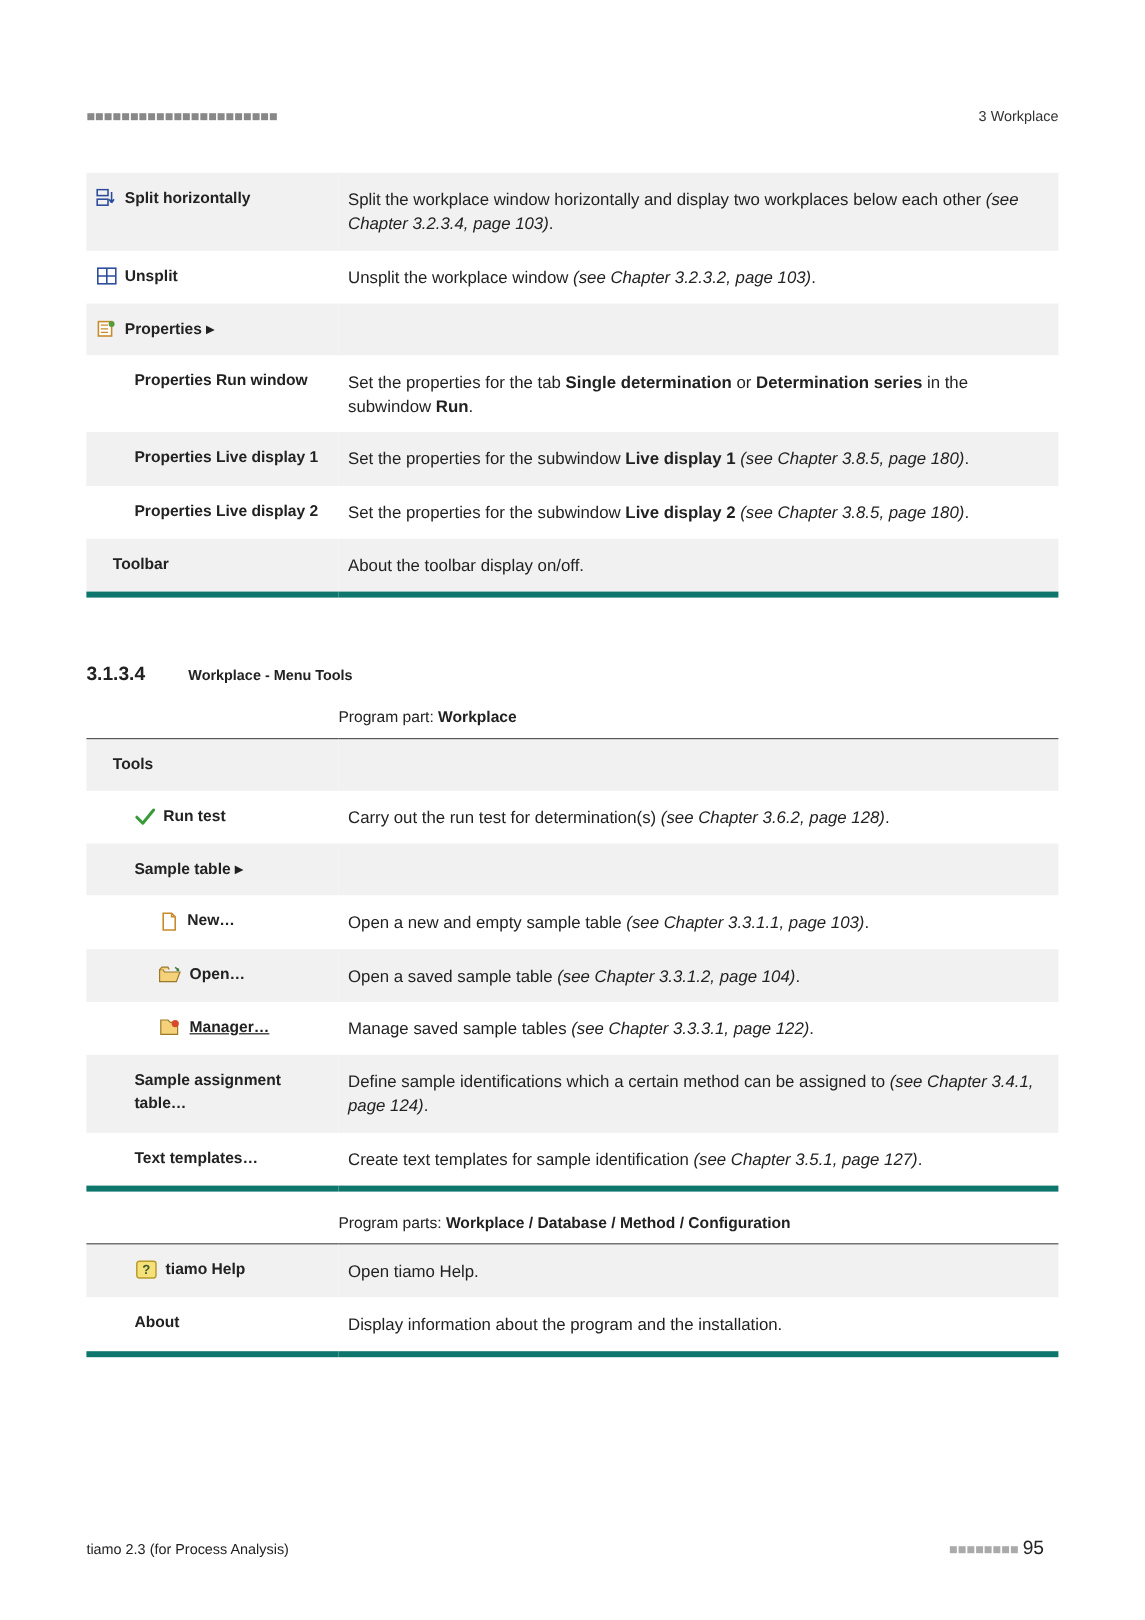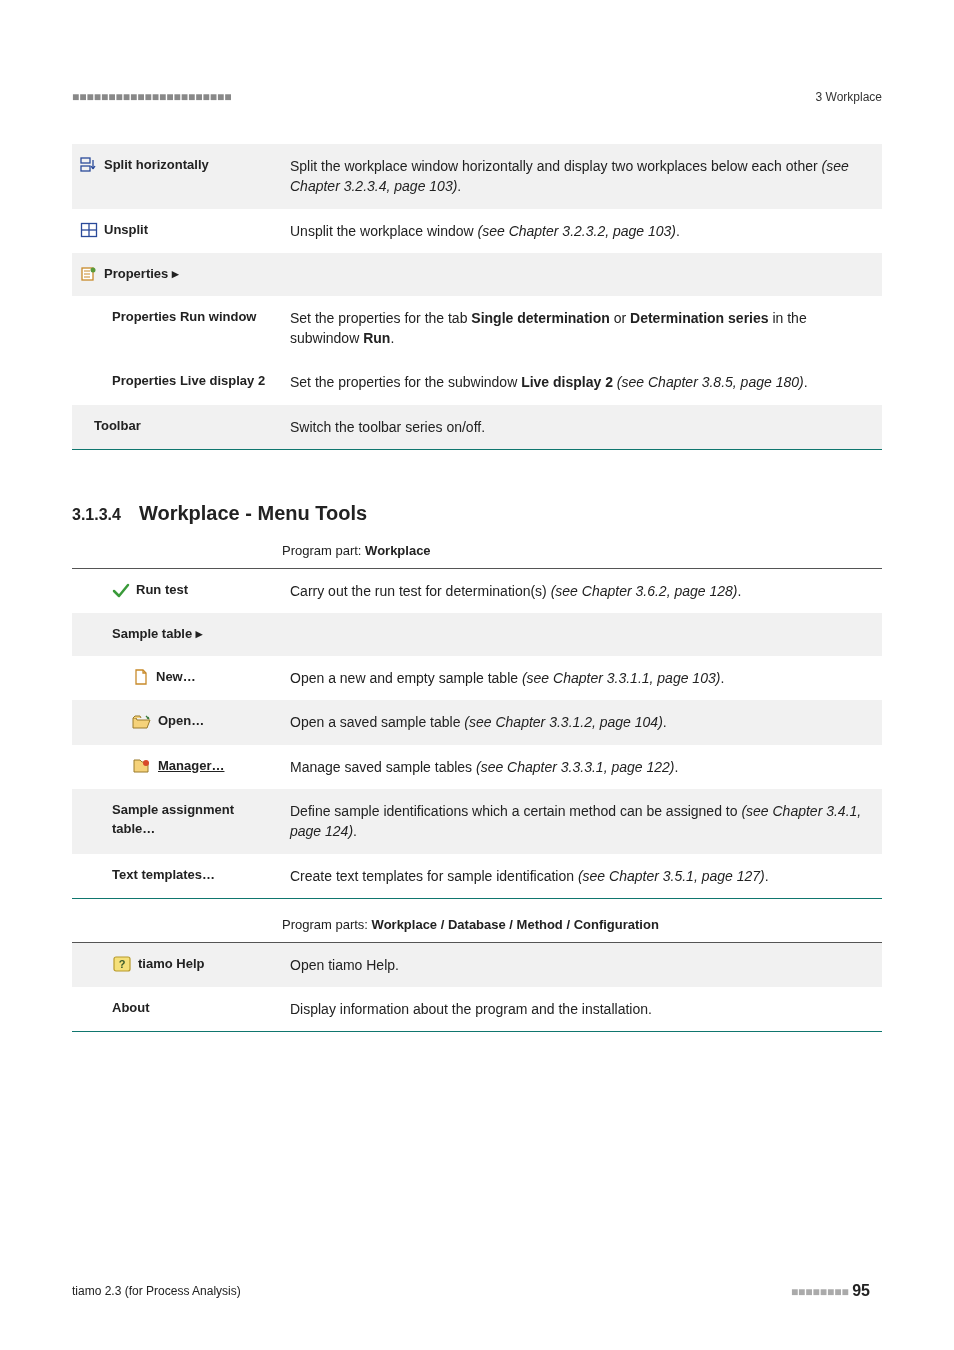--- a/index.html
+++ b/index.html
@@ -6,29 +6,29 @@
   html, body { width: 954px; background: #fff; font-family: "Segoe UI", "Helvetica Neue", Arial, sans-serif; color: #222; }
   .page { width: 954px; min-height: 1350px; padding: 90px 72px 50px 72px; position: relative; }
   .hdr-row { display: flex; justify-content: space-between; align-items: center; font-size: 12px; color: #333; margin-bottom: 40px; }
   .dashes { color: #888; letter-spacing: 0; font-size: 12px; }
   .hdr-right { text-align: right; }
   .tbl { width: 100%; border-collapse: collapse; }
   .tbl td { vertical-align: top; padding: 12px 8px; font-size: 14px; line-height: 1.45; }
   .tbl td.lcol { width: 210px; font-weight: 700; font-size: 13px; }
   .tbl td.lcol .labelline { display: flex; align-items: center; gap: 6px; }
   .tbl tr.shade td { background: #f1f1f1; }
-  .tbl tr.divider td { border-bottom: 1px solid #0f766e; }
+  .tbl tr.divider td { border-bottom: 5px solid #0f766e; }
   .itl { font-style: italic; }
   .bd { font-weight: 700; }
   .sect-num { font-size: 16px; font-weight: 800; margin-top: 28px; }
-  .sect-ttl { font-size: 20px; font-weight: 800; margin-left: 18px; }
+  .sect-ttl { font-size: 12px; font-weight: 800; margin-left: 36px; }
   .sect-sub { font-size: 13px; margin: 18px 0 10px 210px; }
   .emptydesc { min-height: 18px; }
   .footer { position: absolute; bottom: 50px; left: 72px; right: 84px; display: flex; justify-content: space-between; align-items: center; font-size: 12px; }
-  .footer .pg { font-weight: 700; font-size: 16px; }
+  .footer .pg { font-weight: 400; font-size: 16px; }
   .footer .dashes-sm { color: #aaa; letter-spacing: 0; }
   svg.icon { flex-shrink: 0; }
 </style>
 </head>
 <body>
 
 <div class="page">
 
   <div class="hdr-row">
     <span class="dashes">■■■■■■■■■■■■■■■■■■■■■■</span>
@@ -81,48 +81,66 @@
           </td>
         </tr>
         <tr>
           <td class="lcol" style="padding-left: 40px;">
             <span class="labelline">
               <span>Properties Run window</span>
             </span>
           </td>
           <td>Set the properties for the tab <span class="bd">Single determination</span> or <span class="bd">Determination series</span> in the subwindow <span class="bd">Run</span>.</td>
         </tr>
+        <tr class="shade">
+          <td class="lcol" style="padding-left: 40px;">
+            <span class="labelline">
+              <span>Properties Live display 1</span>
+            </span>
+          </td>
+          <td>Set the properties for the subwindow <span class="bd">Live display 1</span> <span class="itl">(see Chapter 3.8.5, page 180)</span>.</td>
+        </tr>
         <tr>
           <td class="lcol" style="padding-left: 40px;">
             <span class="labelline">
               <span>Properties Live display 2</span>
             </span>
           </td>
           <td>Set the properties for the subwindow <span class="bd">Live display 2</span> <span class="itl">(see Chapter 3.8.5, page 180)</span>.</td>
         </tr>
         <tr class="shade divider">
           <td class="lcol" style="padding-left: 22px;">
             <span class="labelline">
               <span>Toolbar</span>
             </span>
           </td>
-          <td>Switch the toolbar series on/off.</td>
+          <td>About the toolbar display on/off.</td>
         </tr>
       </tbody>
     </table>
 
   <div style="display:flex; align-items:baseline; margin-top:28px;text-align:right;">
     <span class="sect-num">3.1.3.4</span>
     <span class="sect-ttl">Workplace - Menu Tools</span>
   </div>
   <div class="sect-sub">
     <span>Program part: </span><span class="bd">Workplace</span>
   </div>
   <table class="tbl" style="border-top:1px solid #555;">
       <tbody id="tools-body">
+        <tr class="shade">
+          <td class="lcol" style="padding-left: 22px;">
+            <span class="labelline">
+              <span>Tools</span>
+            </span>
+          </td>
+          <td>
+            <div class="emptydesc"></div>
+          </td>
+        </tr>
         <tr>
           <td class="lcol" style="padding-left: 40px;">
             <span class="labelline">
               <svg class="icon" width="18" height="16" viewBox="0 0 18 16">
                 <path d="M2 9 L7 14 L16 3" fill="none" stroke="#3a9a3a" stroke-width="2.5" stroke-linecap="round" stroke-linejoin="round"></path>
               </svg>
               <span>Run test</span>
             </span>
           </td>
           <td>Carry out the run test for determination(s) <span class="itl">(see Chapter 3.6.2, page 128)</span>.</td>

